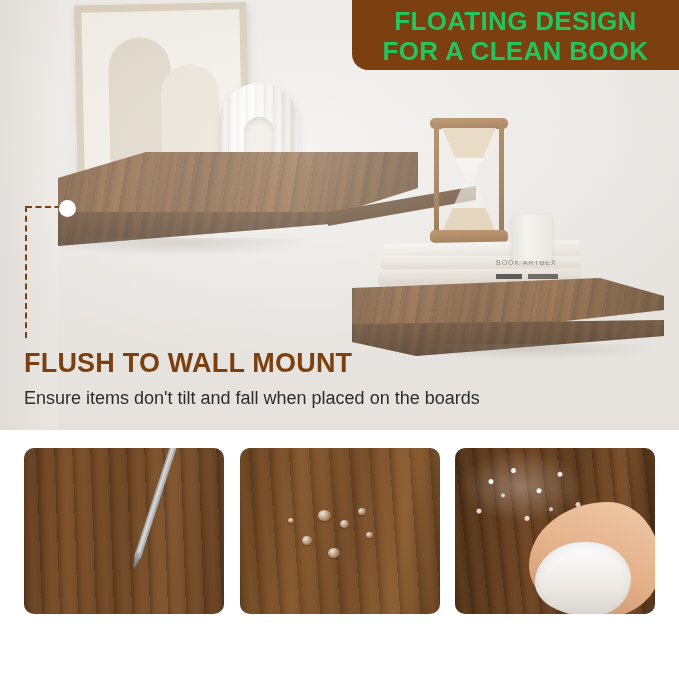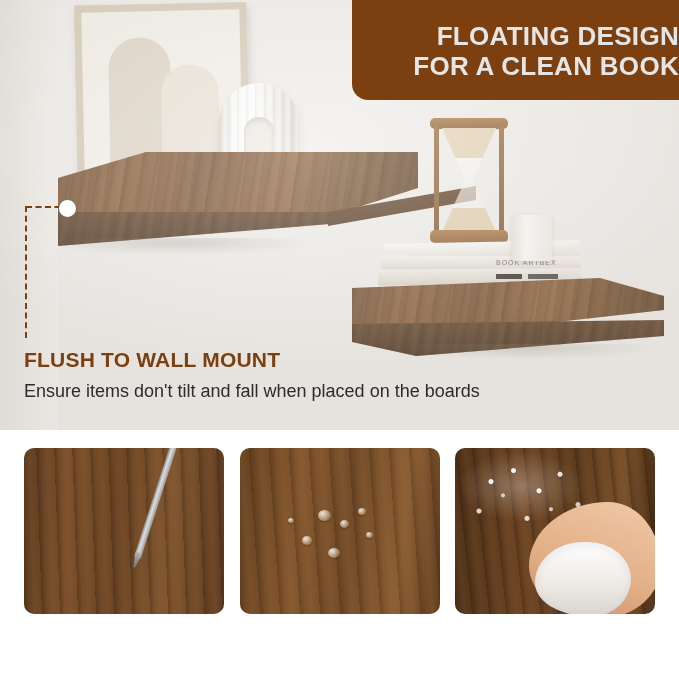--- a/index.html
+++ b/index.html
@@ -41,27 +41,27 @@
     position: absolute;
     left: 0; top: 0; width: 679px; height: 430px;
     background: radial-gradient(ellipse 70% 60% at 45% 35%, rgba(255,255,255,0.35), rgba(210,205,198,0.25) 85%);
     pointer-events: none;
   }
 
   
   .banner {
     position: absolute;
     right: 0; top: 0;
-    width: 327px; height: 100px;
+    width: 327px; height: 70px;
     background: #7b3f10;
     border-bottom-left-radius: 16px;
-    color: #e5e5e5;
+    color: #22c55e;
     display: flex;
     flex-direction: column;
-    align-items: flex-end;
+    align-items: center;
     justify-content: center;
     padding-top: 2px;
     box-sizing: border-box;
   }
   .banner .line {
     font-size: 26px;
     font-weight: bold;
     letter-spacing: 0.3px;
     line-height: 30px;
     text-align: center;
@@ -333,21 +333,21 @@
   }
 
   
   .headline {
     position: absolute;
     left: 24px; top: 348px;
     width: 630px;
   }
   .headline h2 {
     margin: 0;
-    font-size: 21px;
+    font-size: 27px;
     font-weight: bold;
     color: #7b3f10;
     letter-spacing: 0.2px;
   }
   .headline p {
     margin: 9px 0 0 0;
     font-size: 18px;
     color: #2c2c2c;
   }
 

